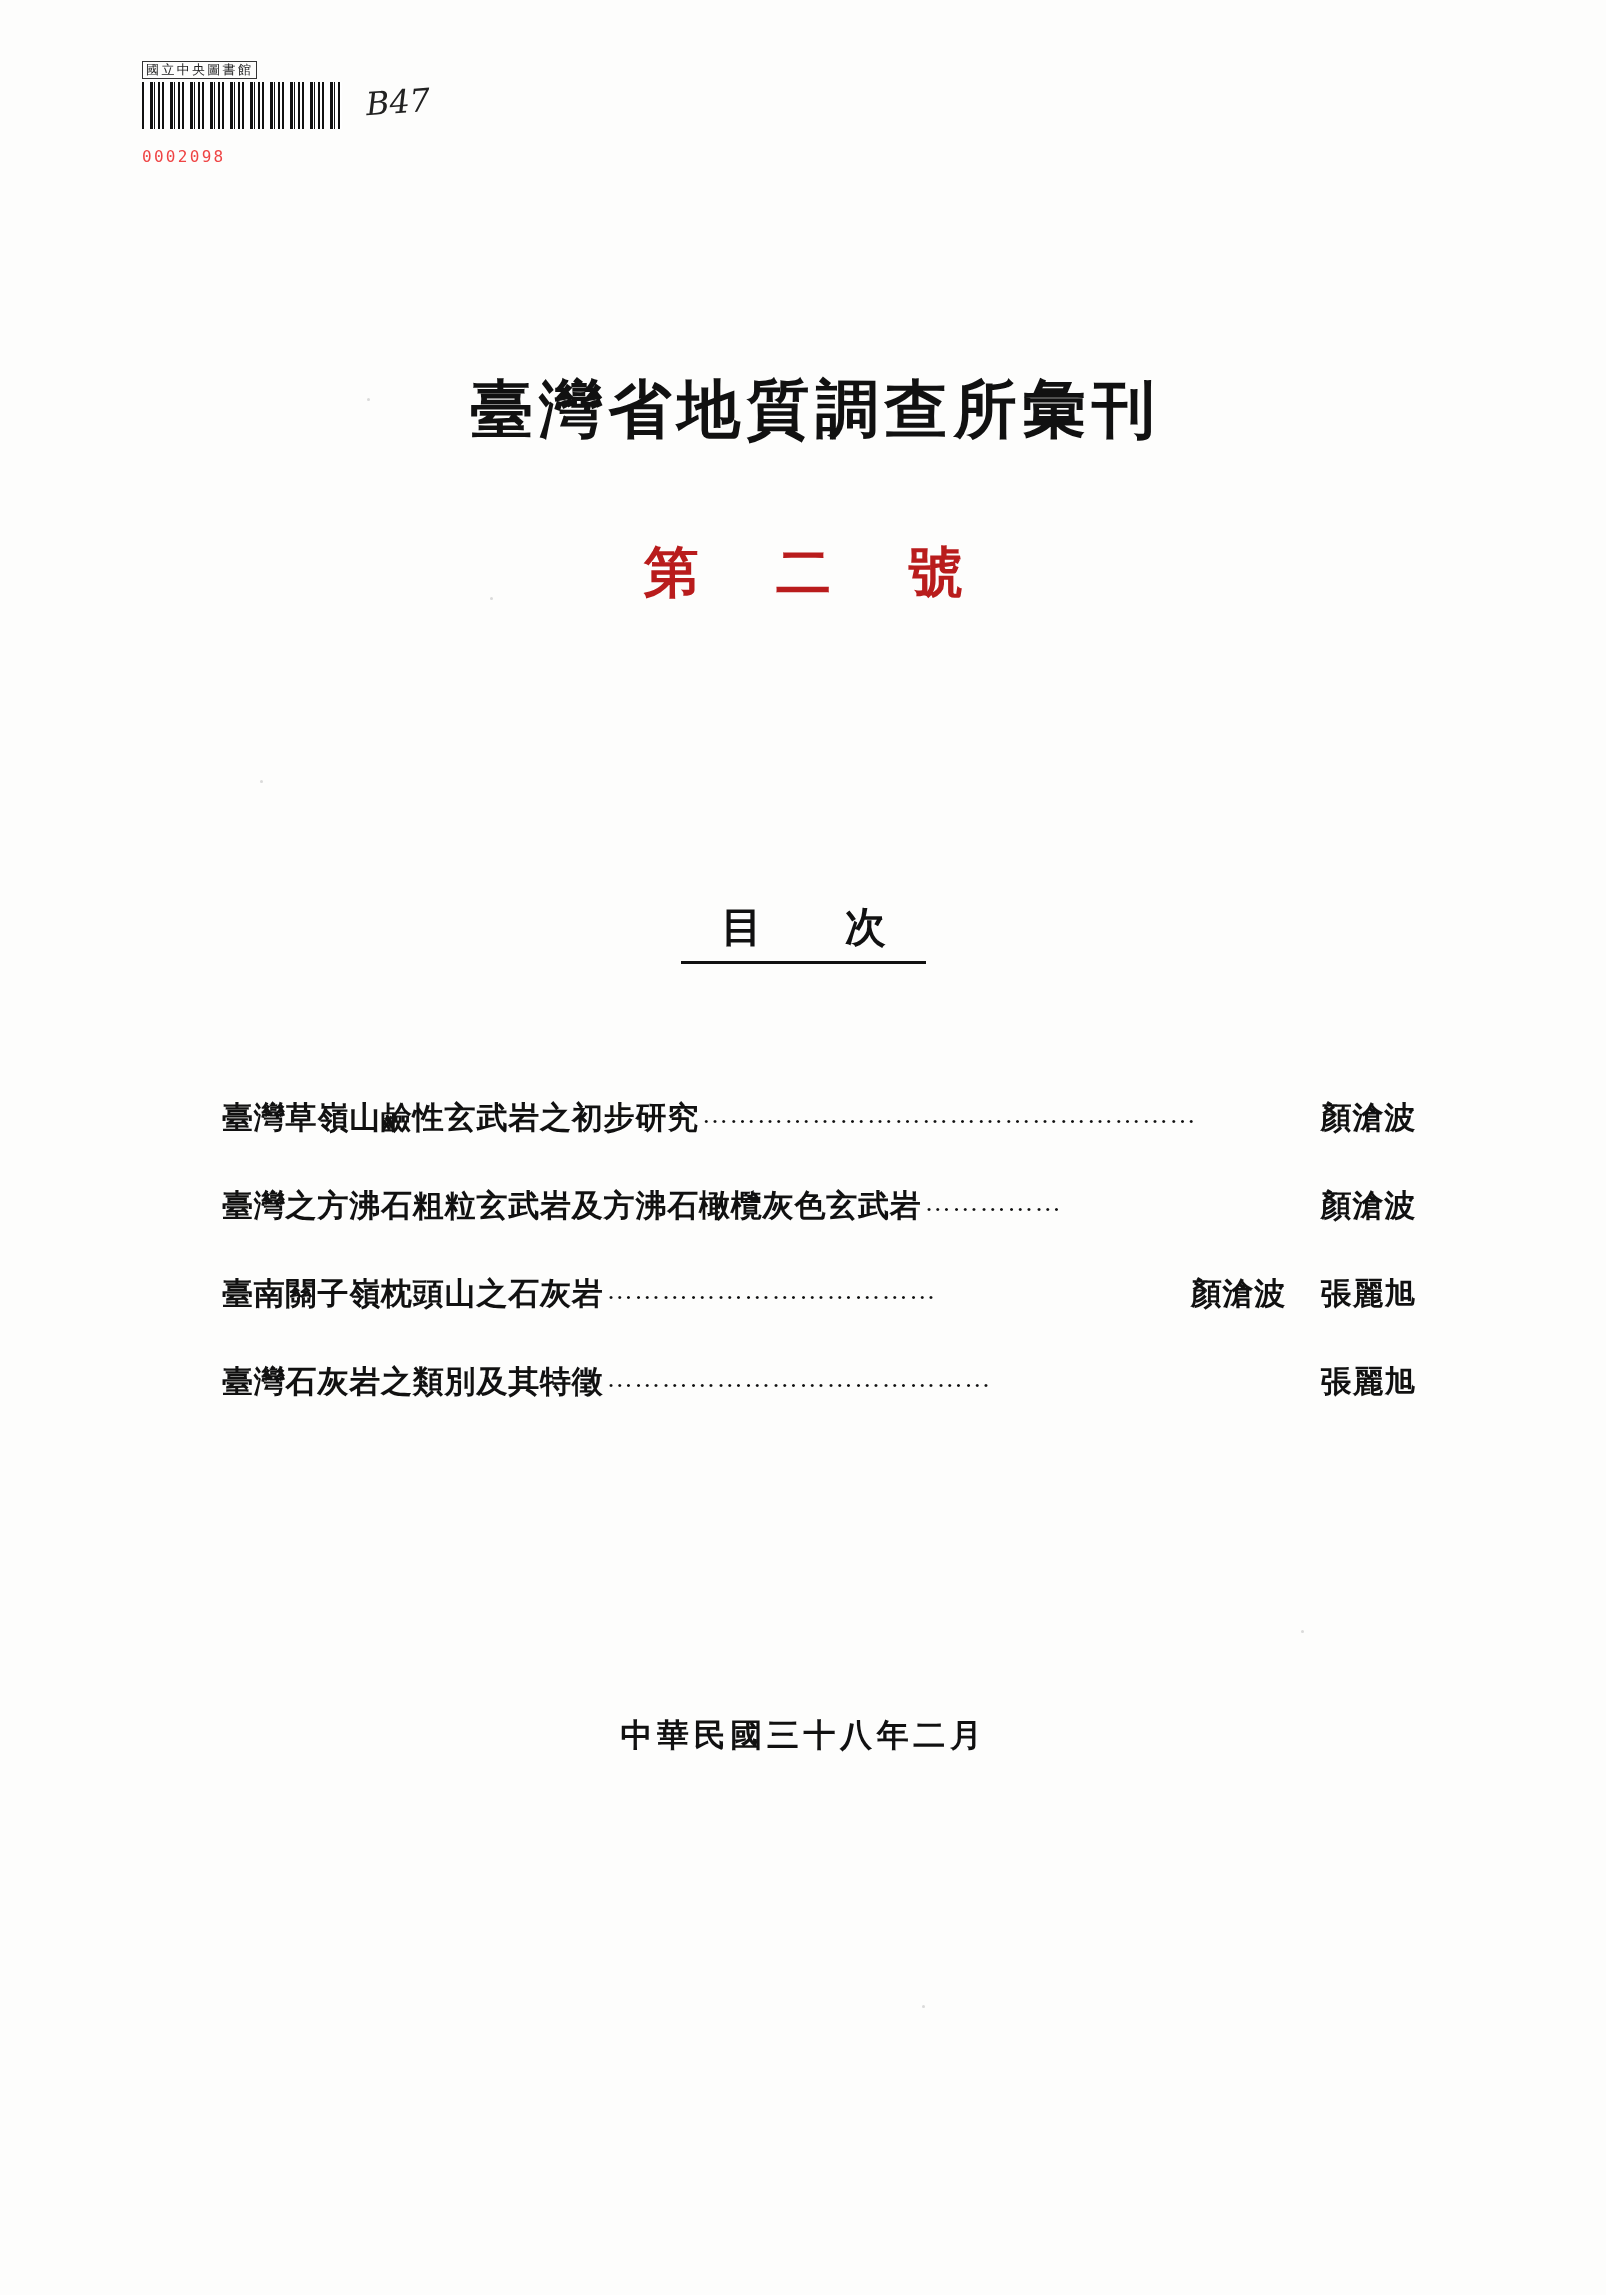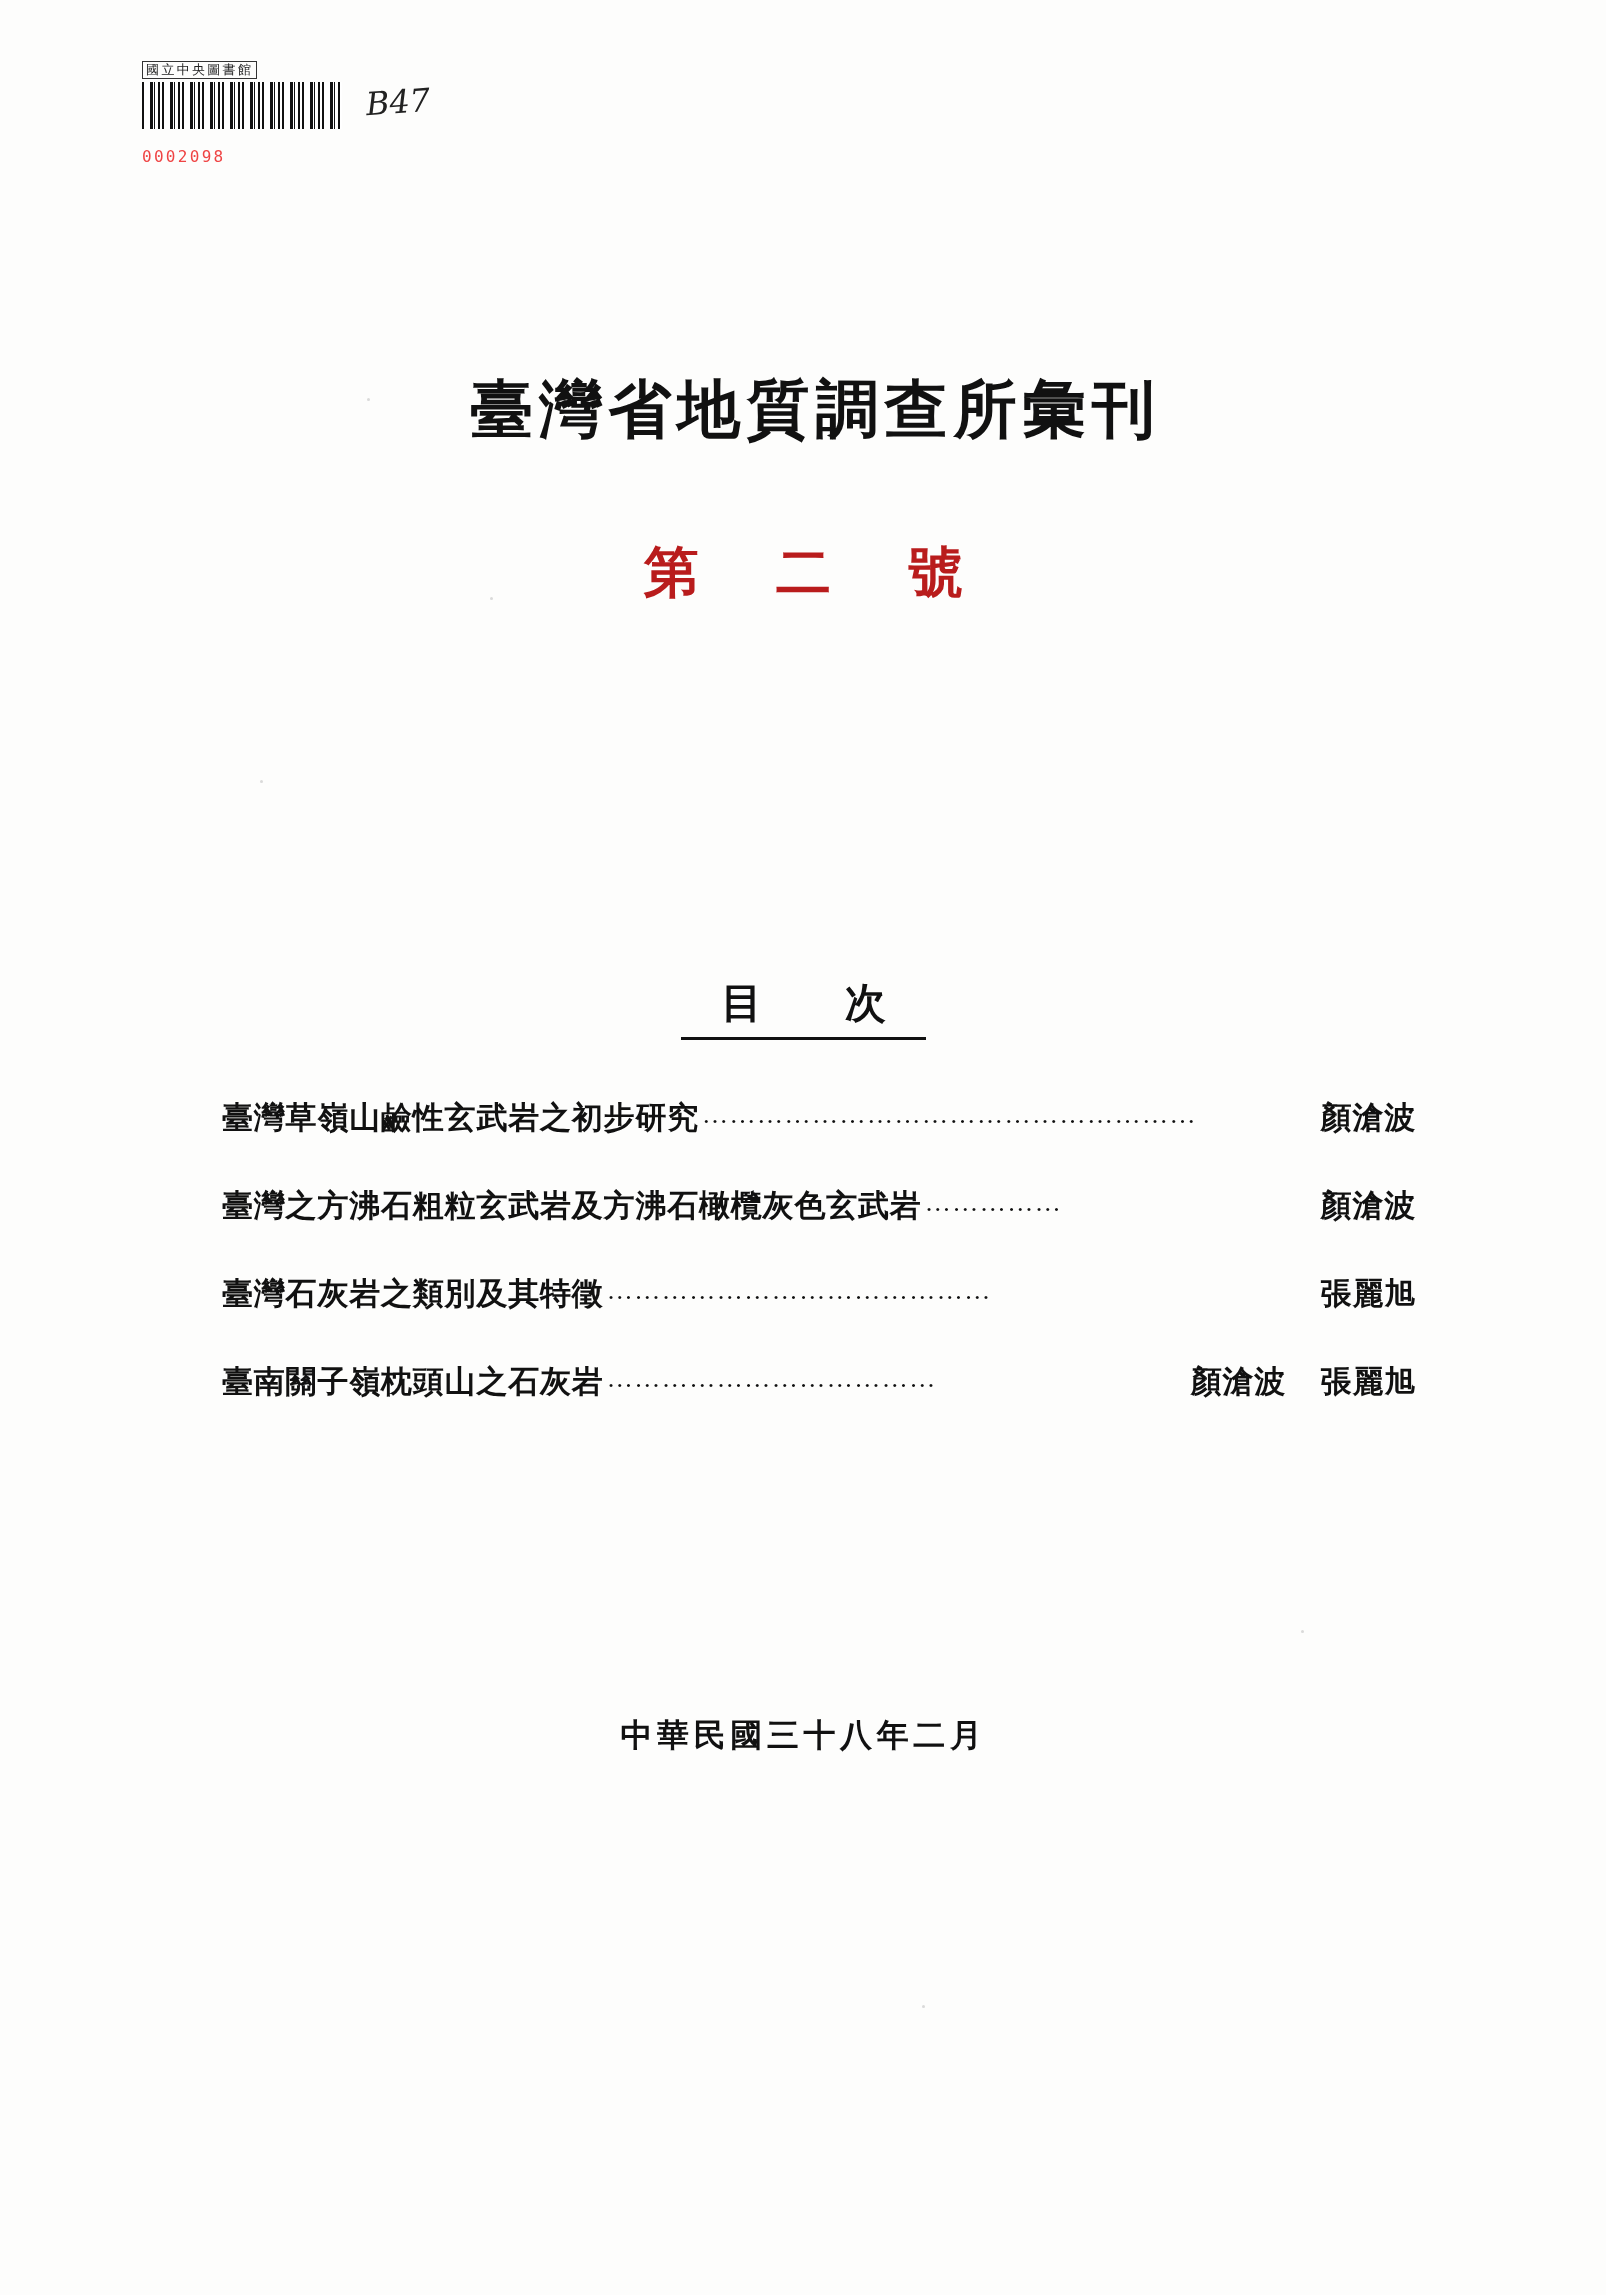--- a/index.html
+++ b/index.html
@@ -92,21 +92,21 @@
     font-size: 55px;
     font-weight: bold;
     letter-spacing: 29px;
     text-indent: 29px;
     color: #b91c1c;
   }
 
   
   .contents-heading {
     position: absolute;
-    top: 976px;
+    top: 900px;
     left: 0;
     width: 100%;
     text-align: center;
   }
   .contents-heading span {
     font-size: 41px;
     font-weight: bold;
     letter-spacing: 34px;
     text-indent: 34px;
     border-bottom: 3.1px solid #111;
@@ -218,34 +218,34 @@
       <span class="toc-authors">顏滄波</span>
     </div>
 
     <div class="toc-entry">
       <span class="toc-title">臺灣之方沸石粗粒玄武岩及方沸石橄欖灰色玄武岩</span>
       <span class="toc-dots">……………</span>
       <span class="toc-authors">顏滄波</span>
     </div>
 
     <div class="toc-entry">
-      <span class="toc-title">臺灣石灰岩之類別及其特徵</span>
-      <span class="toc-dots">……………………………………</span>
-      <span class="toc-authors">張麗旭</span>
-    </div>
-
-    <div class="toc-entry">
       <span class="toc-title">臺南關子嶺枕頭山之石灰岩</span>
       <span class="toc-dots">………………………………</span>
       <span class="toc-authors">
         <span>顏滄波</span>
         <span class="second">張麗旭</span>
       </span>
     </div>
 
+    <div class="toc-entry">
+      <span class="toc-title">臺灣石灰岩之類別及其特徵</span>
+      <span class="toc-dots">……………………………………</span>
+      <span class="toc-authors">張麗旭</span>
+    </div>
+
   </div>
 
   <div class="pub-date">中華民國三十八年二月</div>
 
   <div class="speck" style="left:260px; top:780px;"></div>
   <div class="speck" style="left:367px; top:398px;"></div>
   <div class="speck" style="left:922px; top:2005px;"></div>
   <div class="speck" style="left:490px; top:597px;"></div>
   <div class="speck" style="left:1301px; top:1630px;"></div>
 

